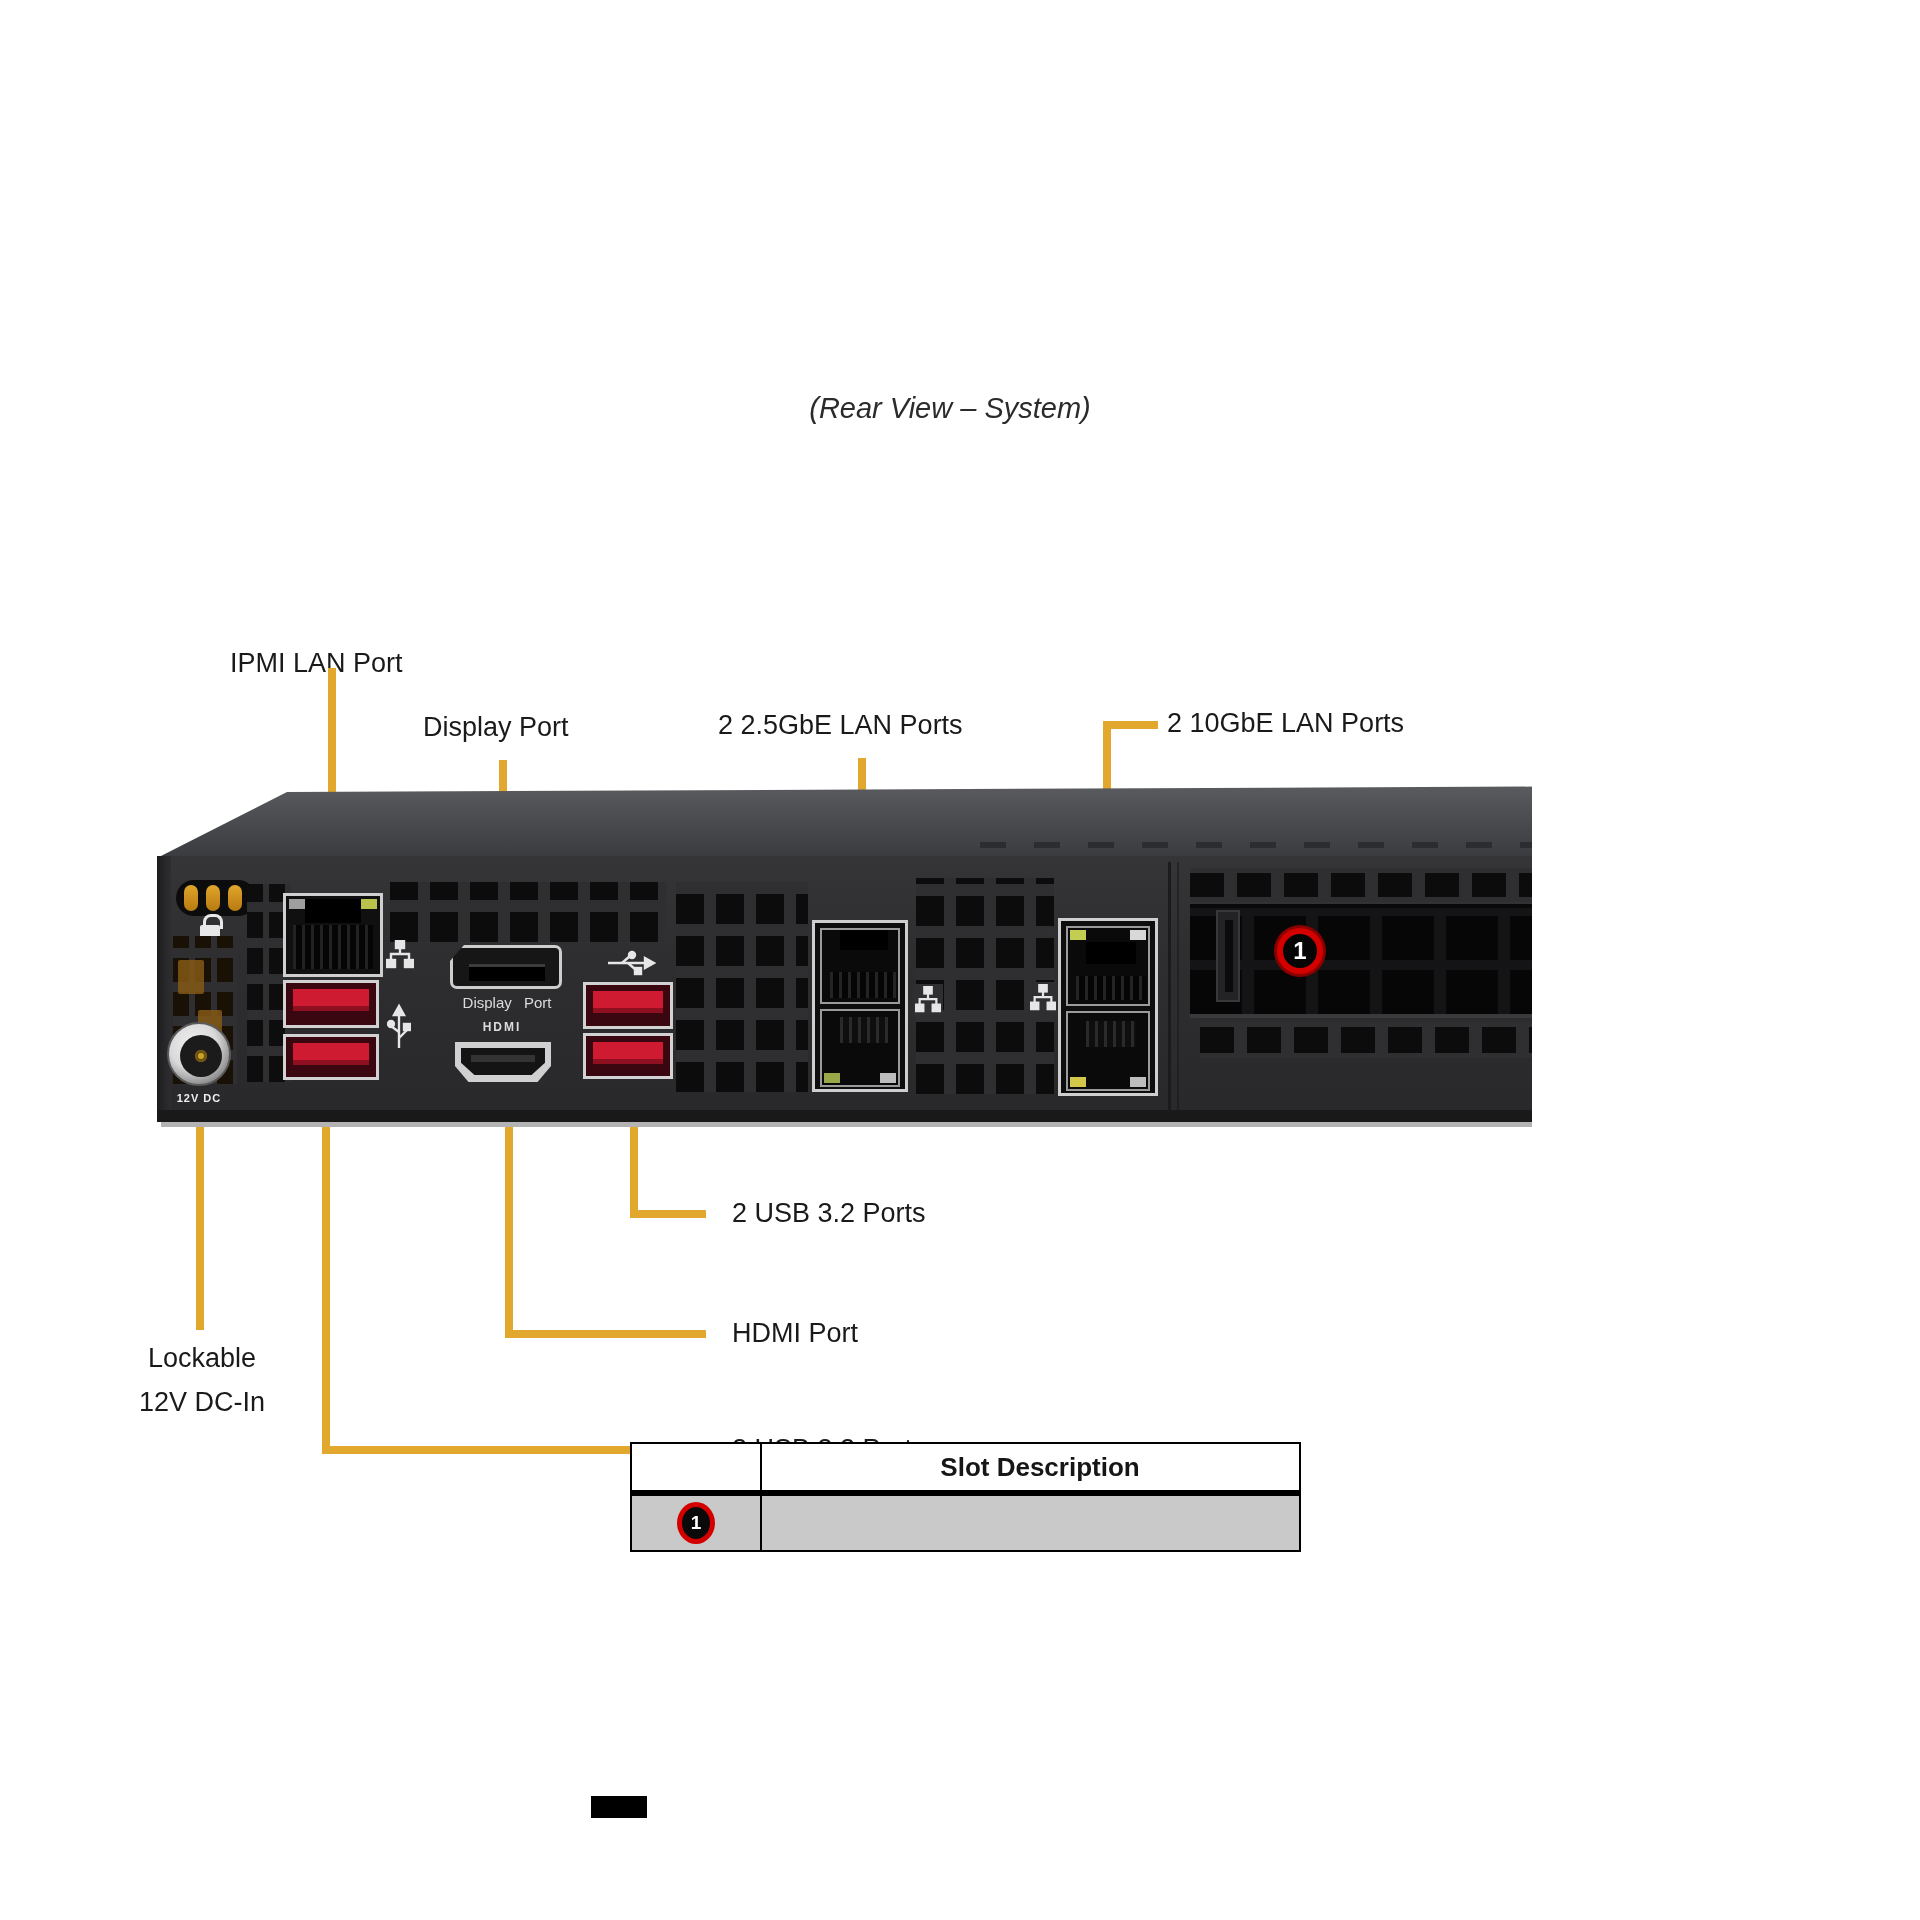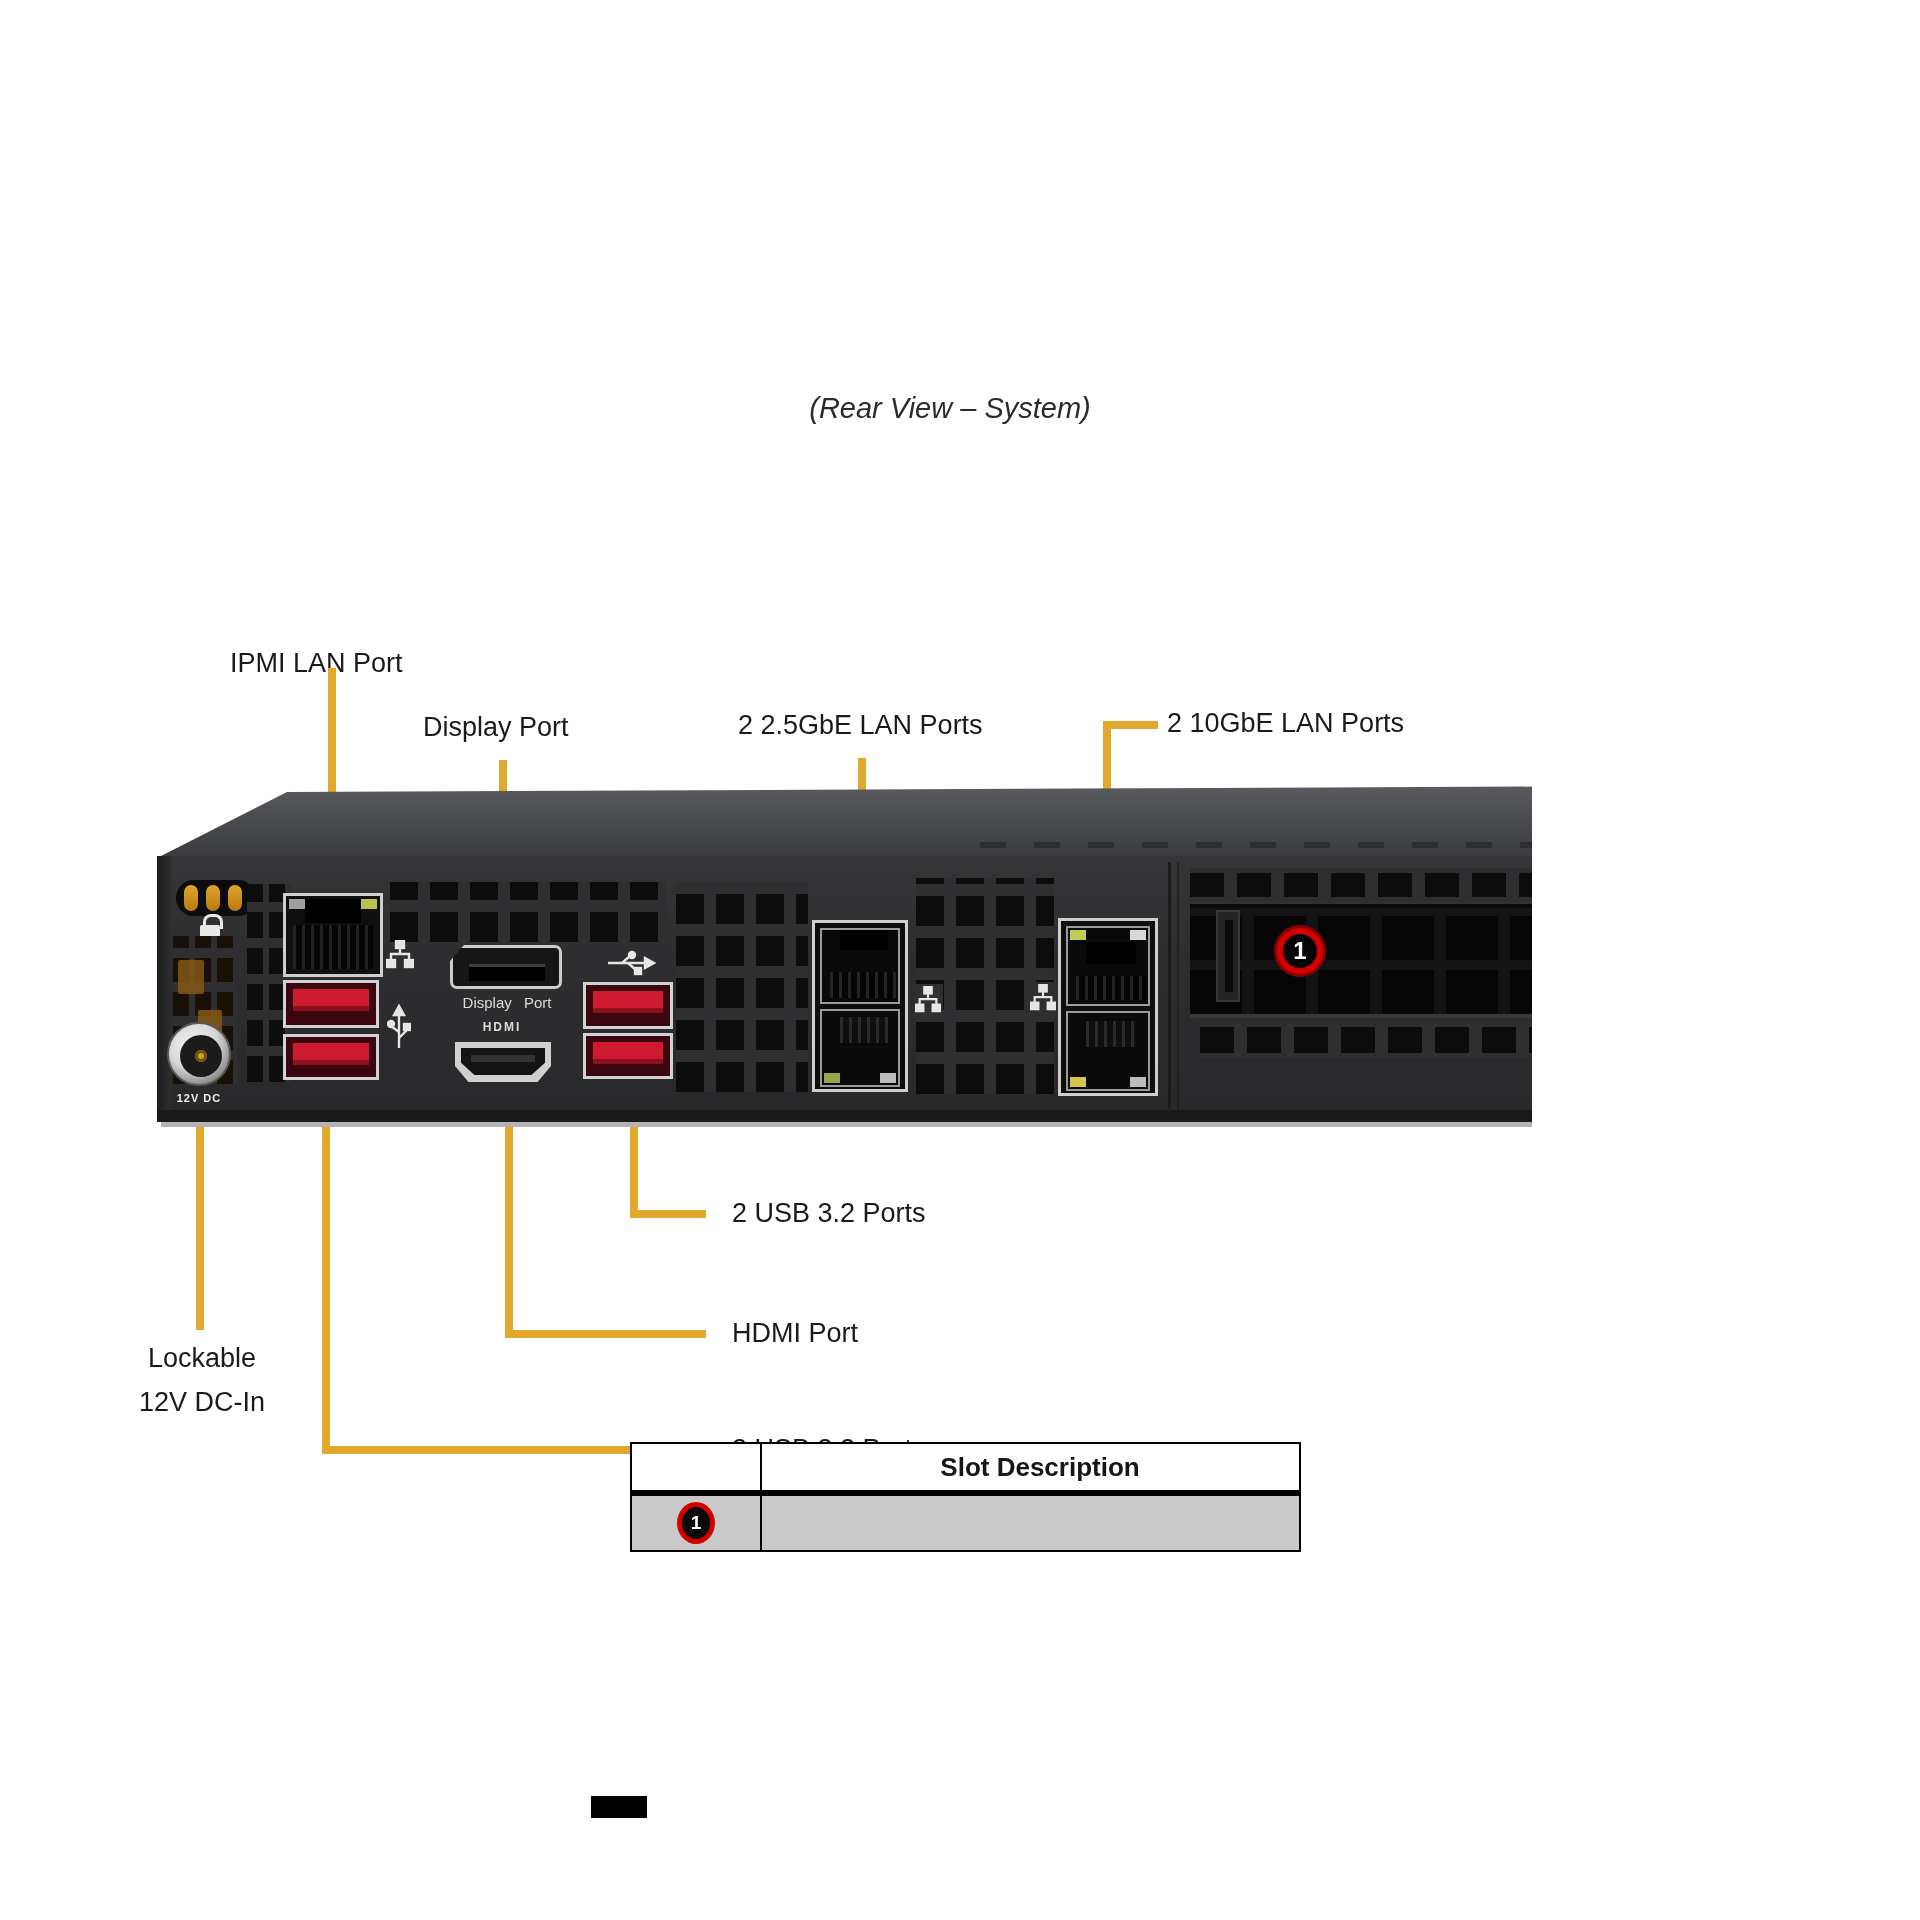--- a/index.html
+++ b/index.html
@@ -83,21 +83,21 @@
 </style>
 </head>
 <body>
 
 <div id="canvas">
 
   <div class="abs title" style="left:700px;top:392px;width:500px;">(Rear View – System)</div>
 
   <div class="abs callout" style="left:230px;top:620px;margin-top:28px;">IPMI LAN Port</div>
   <div class="abs callout" style="left:423px;top:712px;">Display Port</div>
-  <div class="abs callout" style="left:718px;top:710px;margin-left:20px;">2 2.5GbE LAN Ports</div>
+  <div class="abs callout" style="left:718px;top:710px;">2 2.5GbE LAN Ports</div>
   <div class="abs callout" style="left:1167px;top:708px;">2 10GbE LAN Ports</div>
 
   <div class="abs lead" style="left:328px;top:668px;width:8px;height:230px;"></div>
   <div class="abs lead" style="left:499px;top:760px;width:8px;height:192px;"></div>
   <div class="abs lead" style="left:858px;top:758px;width:8px;height:172px;"></div>
   <div class="abs lead" style="left:1103px;top:721px;width:8px;height:206px;"></div>
   <div class="abs lead" style="left:1103px;top:721px;width:55px;height:8px;"></div>
 
   <div class="abs topface" style="left:157px;top:786px;width:1620px;height:72px;"></div>
   <div class="abs frontface" style="left:157px;top:856px;width:1620px;height:254px;"></div>

